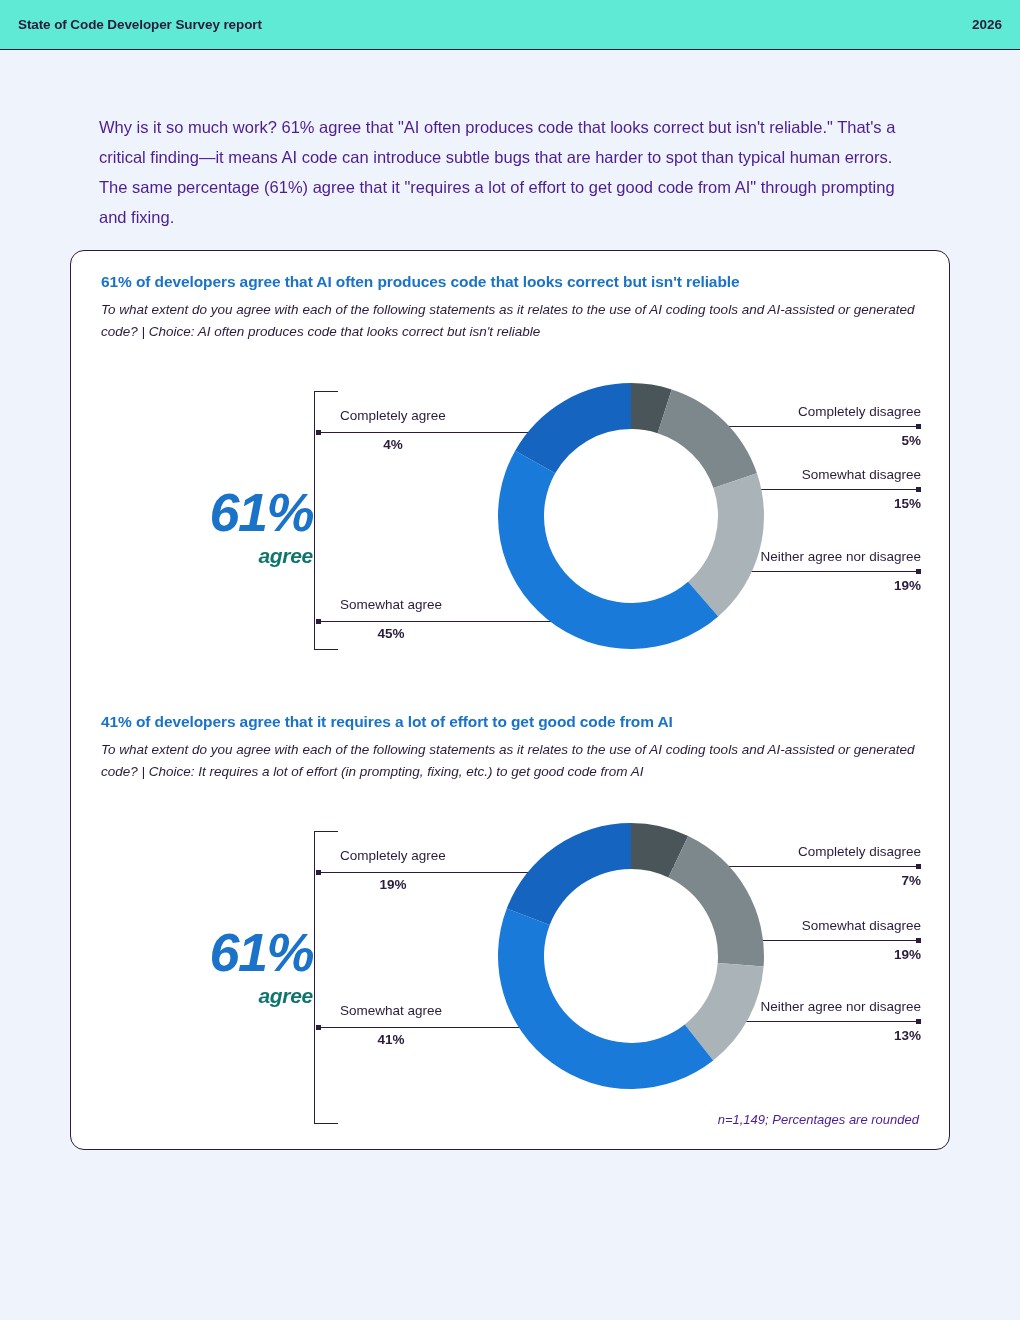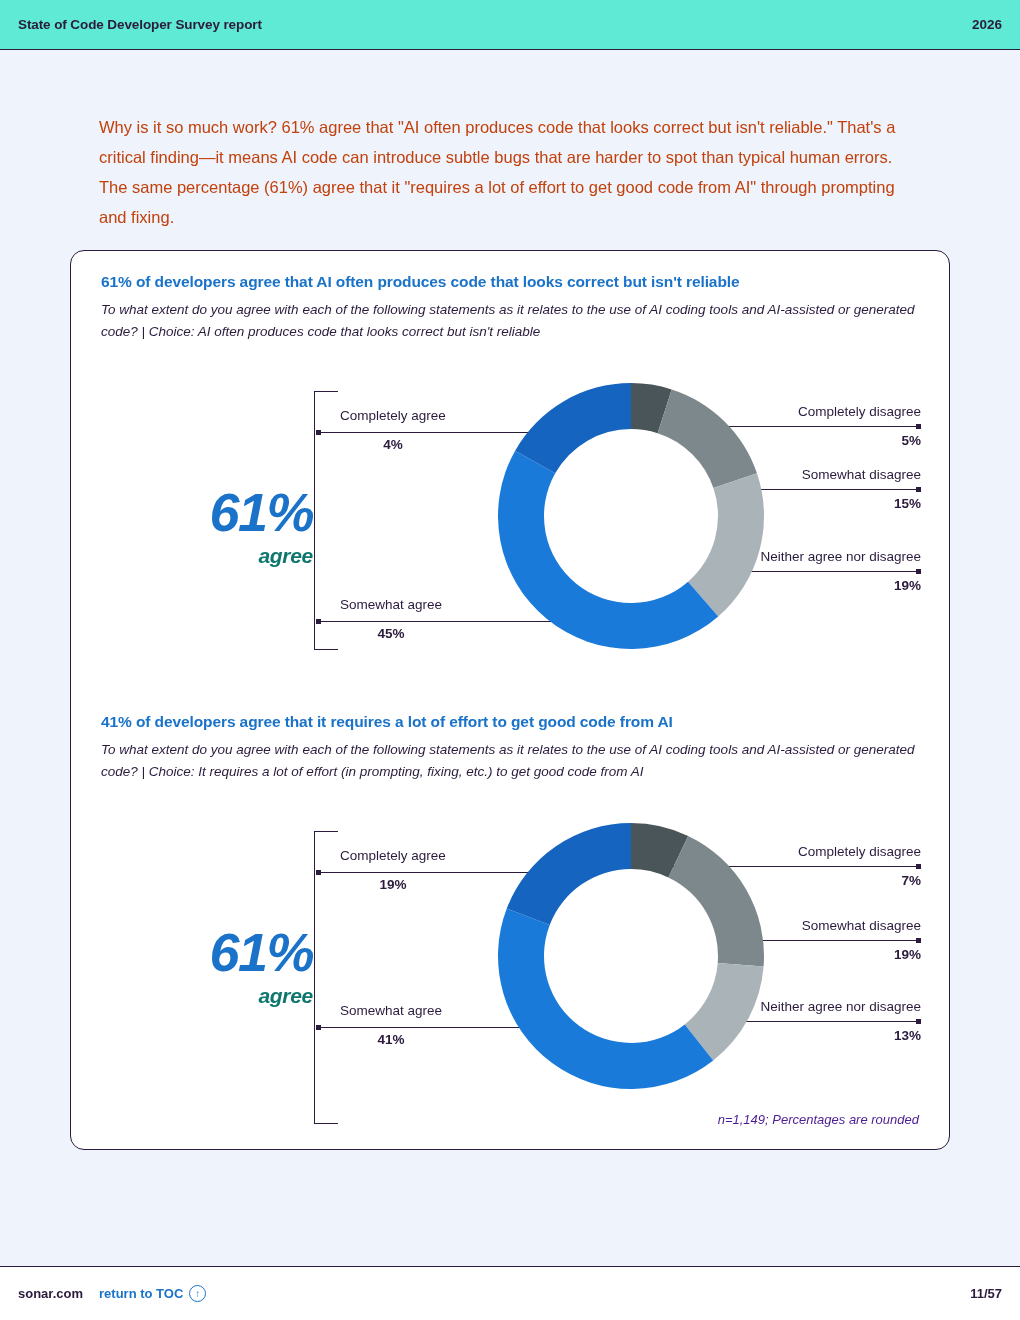--- a/index.html
+++ b/index.html
@@ -19,21 +19,21 @@
     border-bottom:1.5px solid #2b1b3d;
     display:flex; align-items:center; justify-content:space-between;
     padding:0 18px;
   }
   .doc-header .title { font-size:13.5px; font-weight:700; color:#2b1b3d; letter-spacing:-0.1px; }
   .doc-header .year  { font-size:13.5px; font-weight:700; color:#2b1b3d; }
 
   
   .intro {
     position:absolute; top:112px; left:99px; width:820px;
-    font-size:16.5px; line-height:30px; color:#c2410c; font-weight:400;
+    font-size:16.5px; line-height:30px; color:#4c1d95; font-weight:400;
   }
 
   
   .card {
     position:absolute; top:250px; left:70px;
     width:880px; height:900px;
     background:#ffffff;
     border:1.5px solid #2b1b3d;
     border-radius:14px;
   }
@@ -244,24 +244,14 @@
               <path d="M 10.758334584740751 87.53413252828116 A 133 133 0 0 1 134.99999999999986 2
           L 134.99999999999991 48 A 87 87 0 0 0 53.72913615693568 103.95089872150723 Z" fill="#1565c0"></path>
             </g>
         </svg>
       </div>
     </div>
 
     <div class="footnote">n=1,149; Percentages are rounded</div>
   </div>
 
-  <div class="doc-footer">
-    <div class="footer-left">
-      <span class="site">sonar.com</span>
-      <a class="toc-link" href="#">
-        <span>return to TOC</span>
-        <span class="toc-circle">↑</span>
-      </a>
-    </div>
-    <div class="page-num">11/57</div>
-  </div>
 
 </div>
 
 </body></html>

